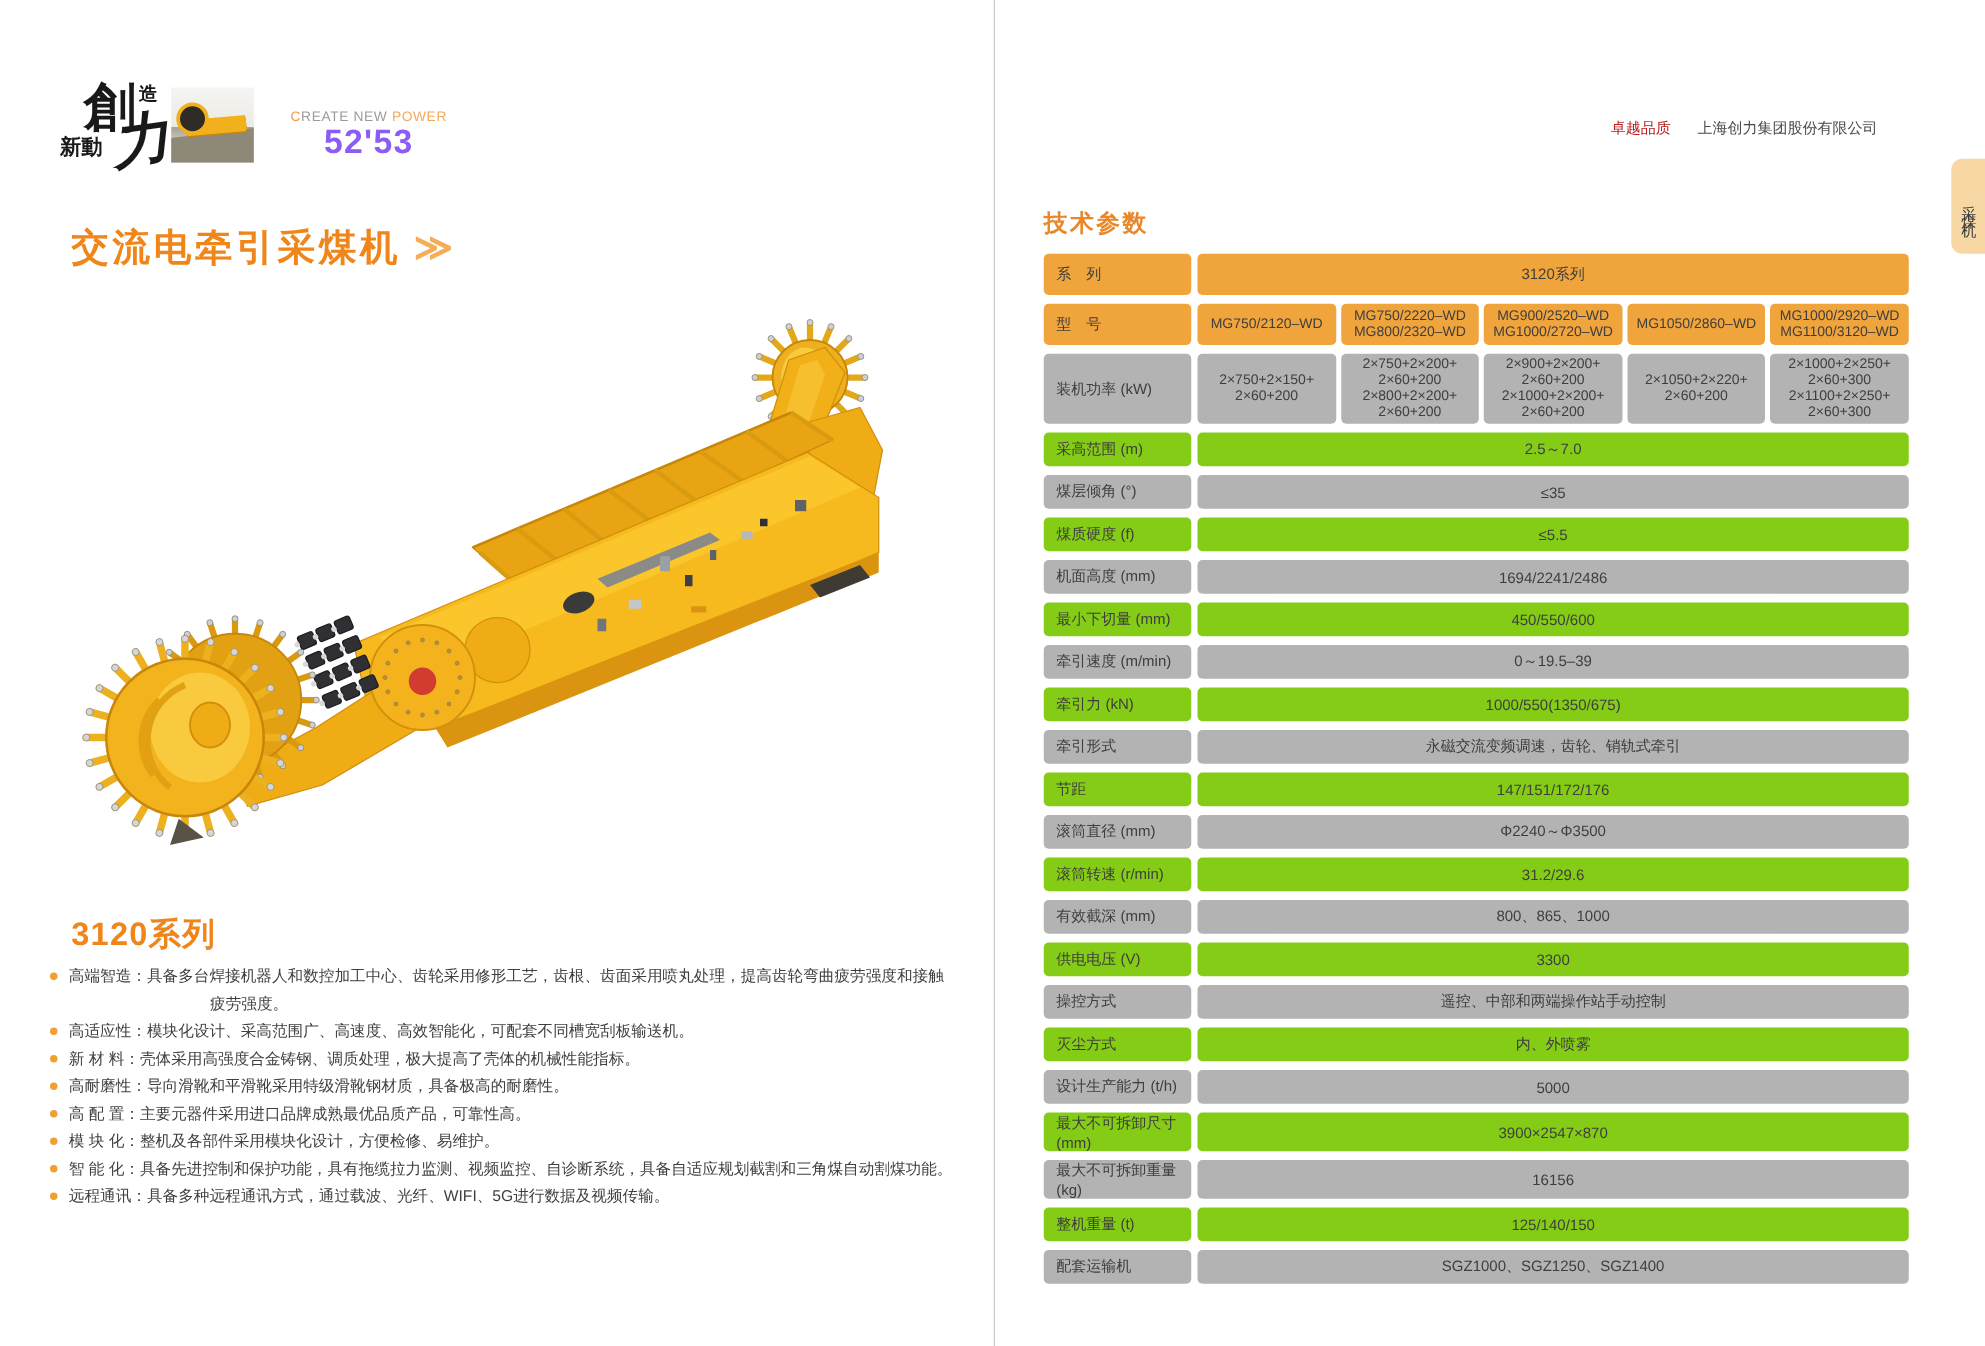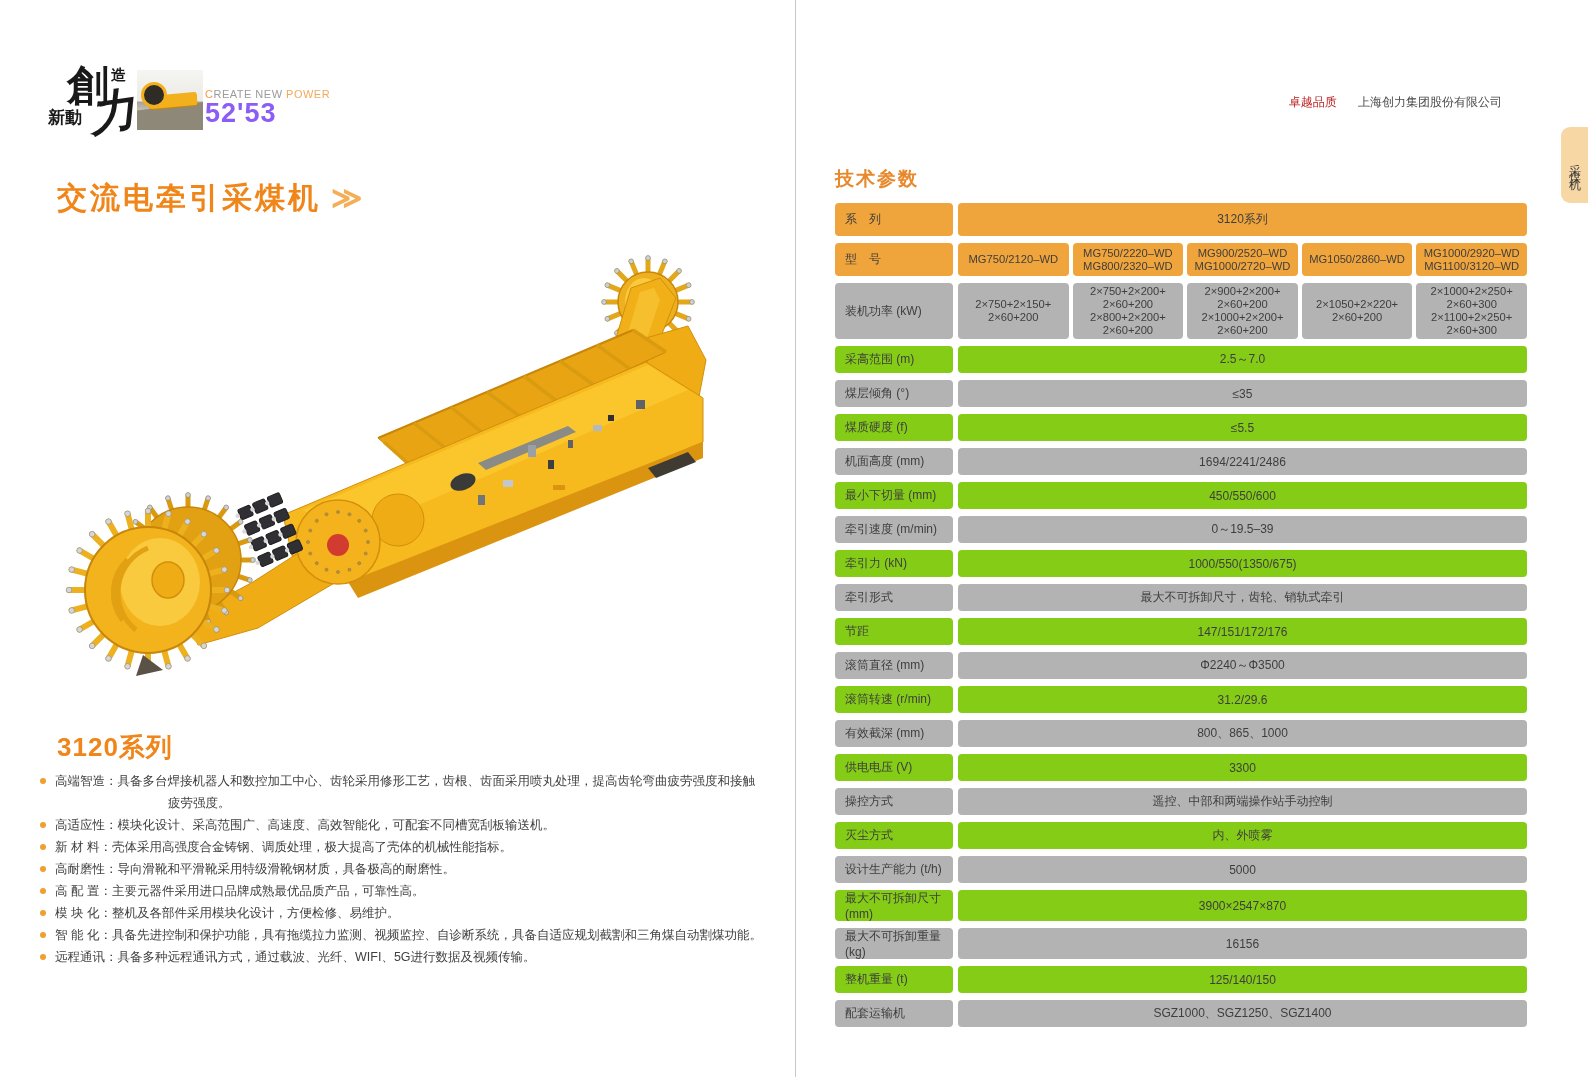--- a/index.html
+++ b/index.html
@@ -12,21 +12,21 @@
   .calli{position:absolute;left:0;top:0;width:86px;height:80px;font-family:"DejaVu Serif",serif;color:#191919;}
   .c-big1{position:absolute;left:12px;top:-6px;font-size:42px;font-weight:bold;}
   .c-small1{position:absolute;left:56px;top:2px;font-size:15px;font-weight:bold;}
   .c-small2{position:absolute;left:-7px;top:42px;font-size:17px;font-weight:bold;}
   .c-big2{position:absolute;left:34px;top:18px;font-size:46px;font-weight:bold;font-style:italic;transform:rotate(-8deg);}
   .logo-photo{position:absolute;left:82px;top:6px;width:66px;height:60px;overflow:hidden;
     background:linear-gradient(180deg,#f5f5f3 0%,#eceae4 52%,#a8a296 53%,#d8d4c8 78%,#c4beb0 100%);}
   .thumb-road{position:absolute;left:-8px;top:36px;width:90px;height:30px;background:#8e8878;transform:rotate(-7deg);}
   .thumb-body{position:absolute;left:12px;top:24px;width:48px;height:13px;background:#f2b01c;border-radius:2px;transform:rotate(-5deg);box-shadow:0 1px 0 #c8860a;}
   .thumb-drum{position:absolute;left:4px;top:12px;width:20px;height:20px;border-radius:50%;background:#2f2b26;border:3px solid #f2b01c;}
-  .logo-right{position:absolute;left:150px;top:24px;width:180px;}
+  .logo-right{position:absolute;left:150px;top:24px;width:180px;text-align:center;}
   .tagline{font-size:11px;letter-spacing:.5px;white-space:nowrap;}
   .tl-c{color:#F29B4B;}
   .tl-gray{color:#9b9b9b;}
   .tl-orange{color:#F2A95C;}
   .pagenum{font-size:27px;font-weight:bold;color:#8b5cf6;letter-spacing:1px;line-height:1;margin-top:0;font-family:"Liberation Sans",sans-serif;}
 
   
   .title{position:absolute;left:57px;top:178px;margin:0;font-size:30px;font-weight:bold;color:#F08519;letter-spacing:3px;white-space:nowrap;}
   .title-arrow{color:#F5AE58;margin-left:10px;letter-spacing:0;}
   .machine-wrap{position:absolute;left:48px;top:230px;width:715px;height:478px;}
@@ -424,21 +424,21 @@
           <div class="t-row">
             <div class="t-label g-dark">牵引速度 (m/min)</div>
             <div class="t-value g-dark">0～19.5–39</div>
           </div>
           <div class="t-row">
             <div class="t-label g-light">牵引力 (kN)</div>
             <div class="t-value g-light">1000/550(1350/675)</div>
           </div>
           <div class="t-row">
             <div class="t-label g-dark">牵引形式</div>
-            <div class="t-value g-dark">最大不可拆卸尺寸，齿轮、销轨式牵引</div>
+            <div class="t-value g-dark">永磁交流变频调速，齿轮、销轨式牵引</div>
           </div>
           <div class="t-row">
             <div class="t-label g-light">节距</div>
             <div class="t-value g-light">147/151/172/176</div>
           </div>
           <div class="t-row">
             <div class="t-label g-dark">滚筒直径 (mm)</div>
             <div class="t-value g-dark">Φ2240～Φ3500</div>
           </div>
           <div class="t-row">

